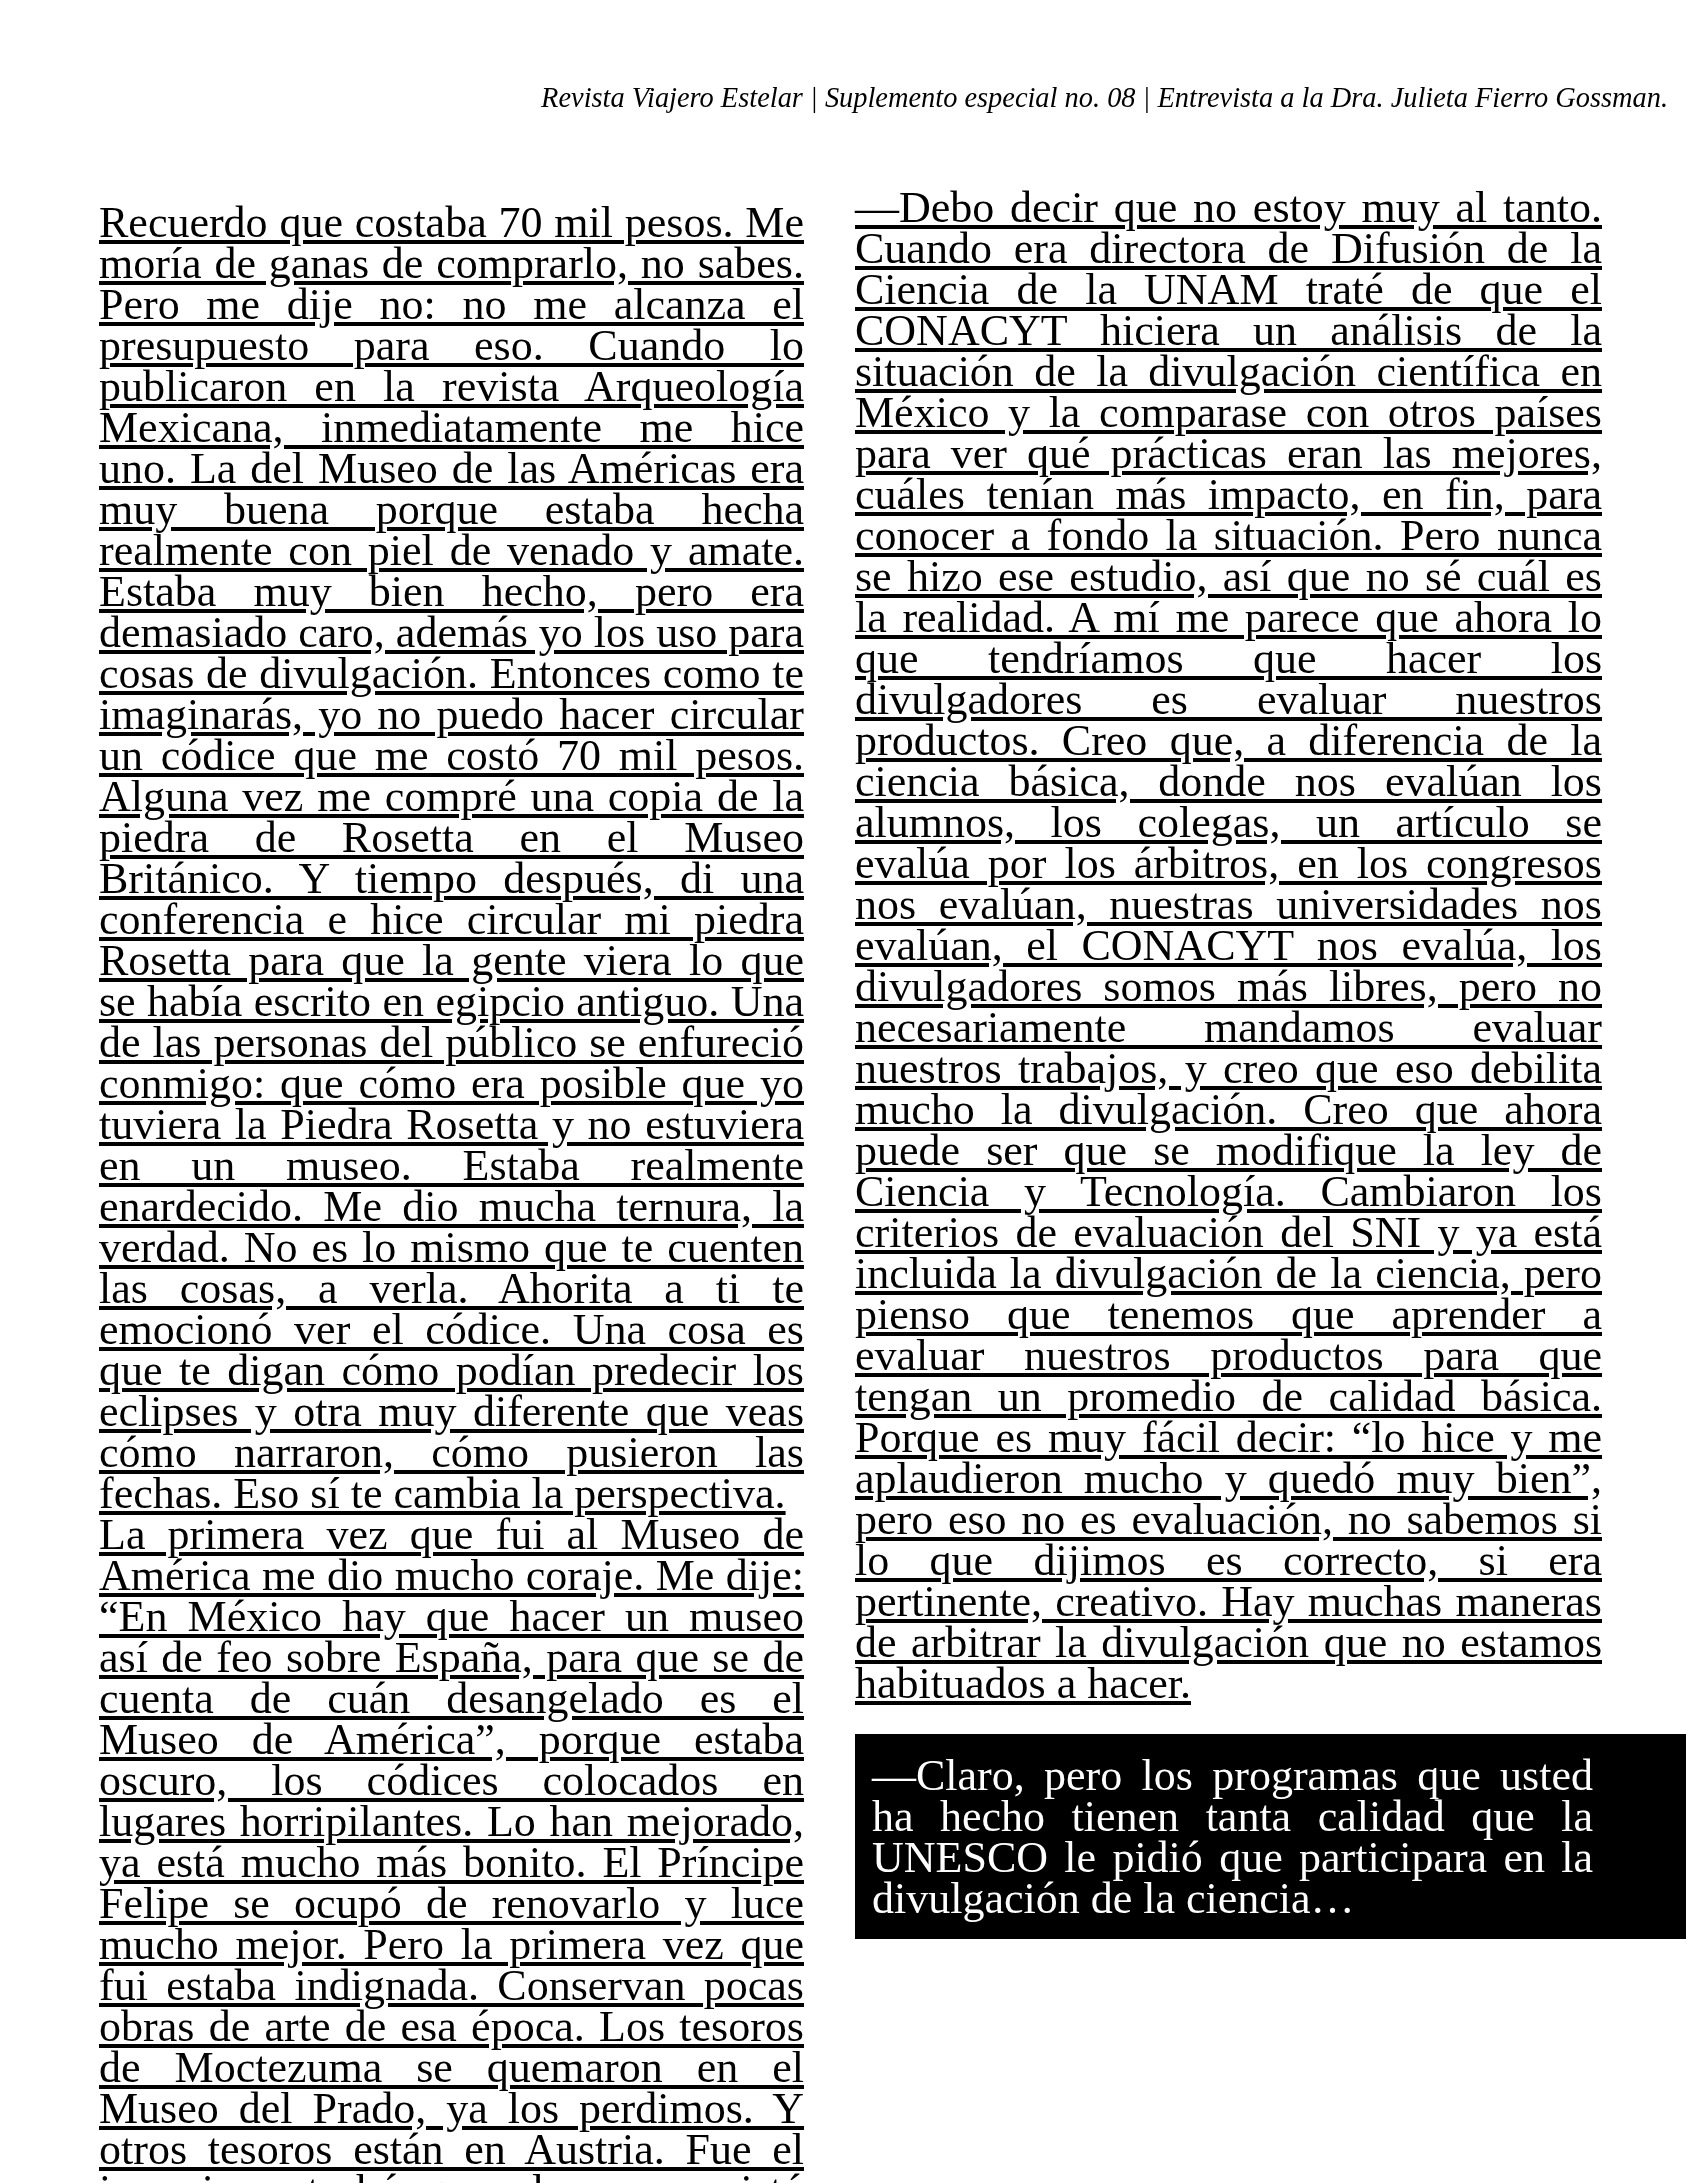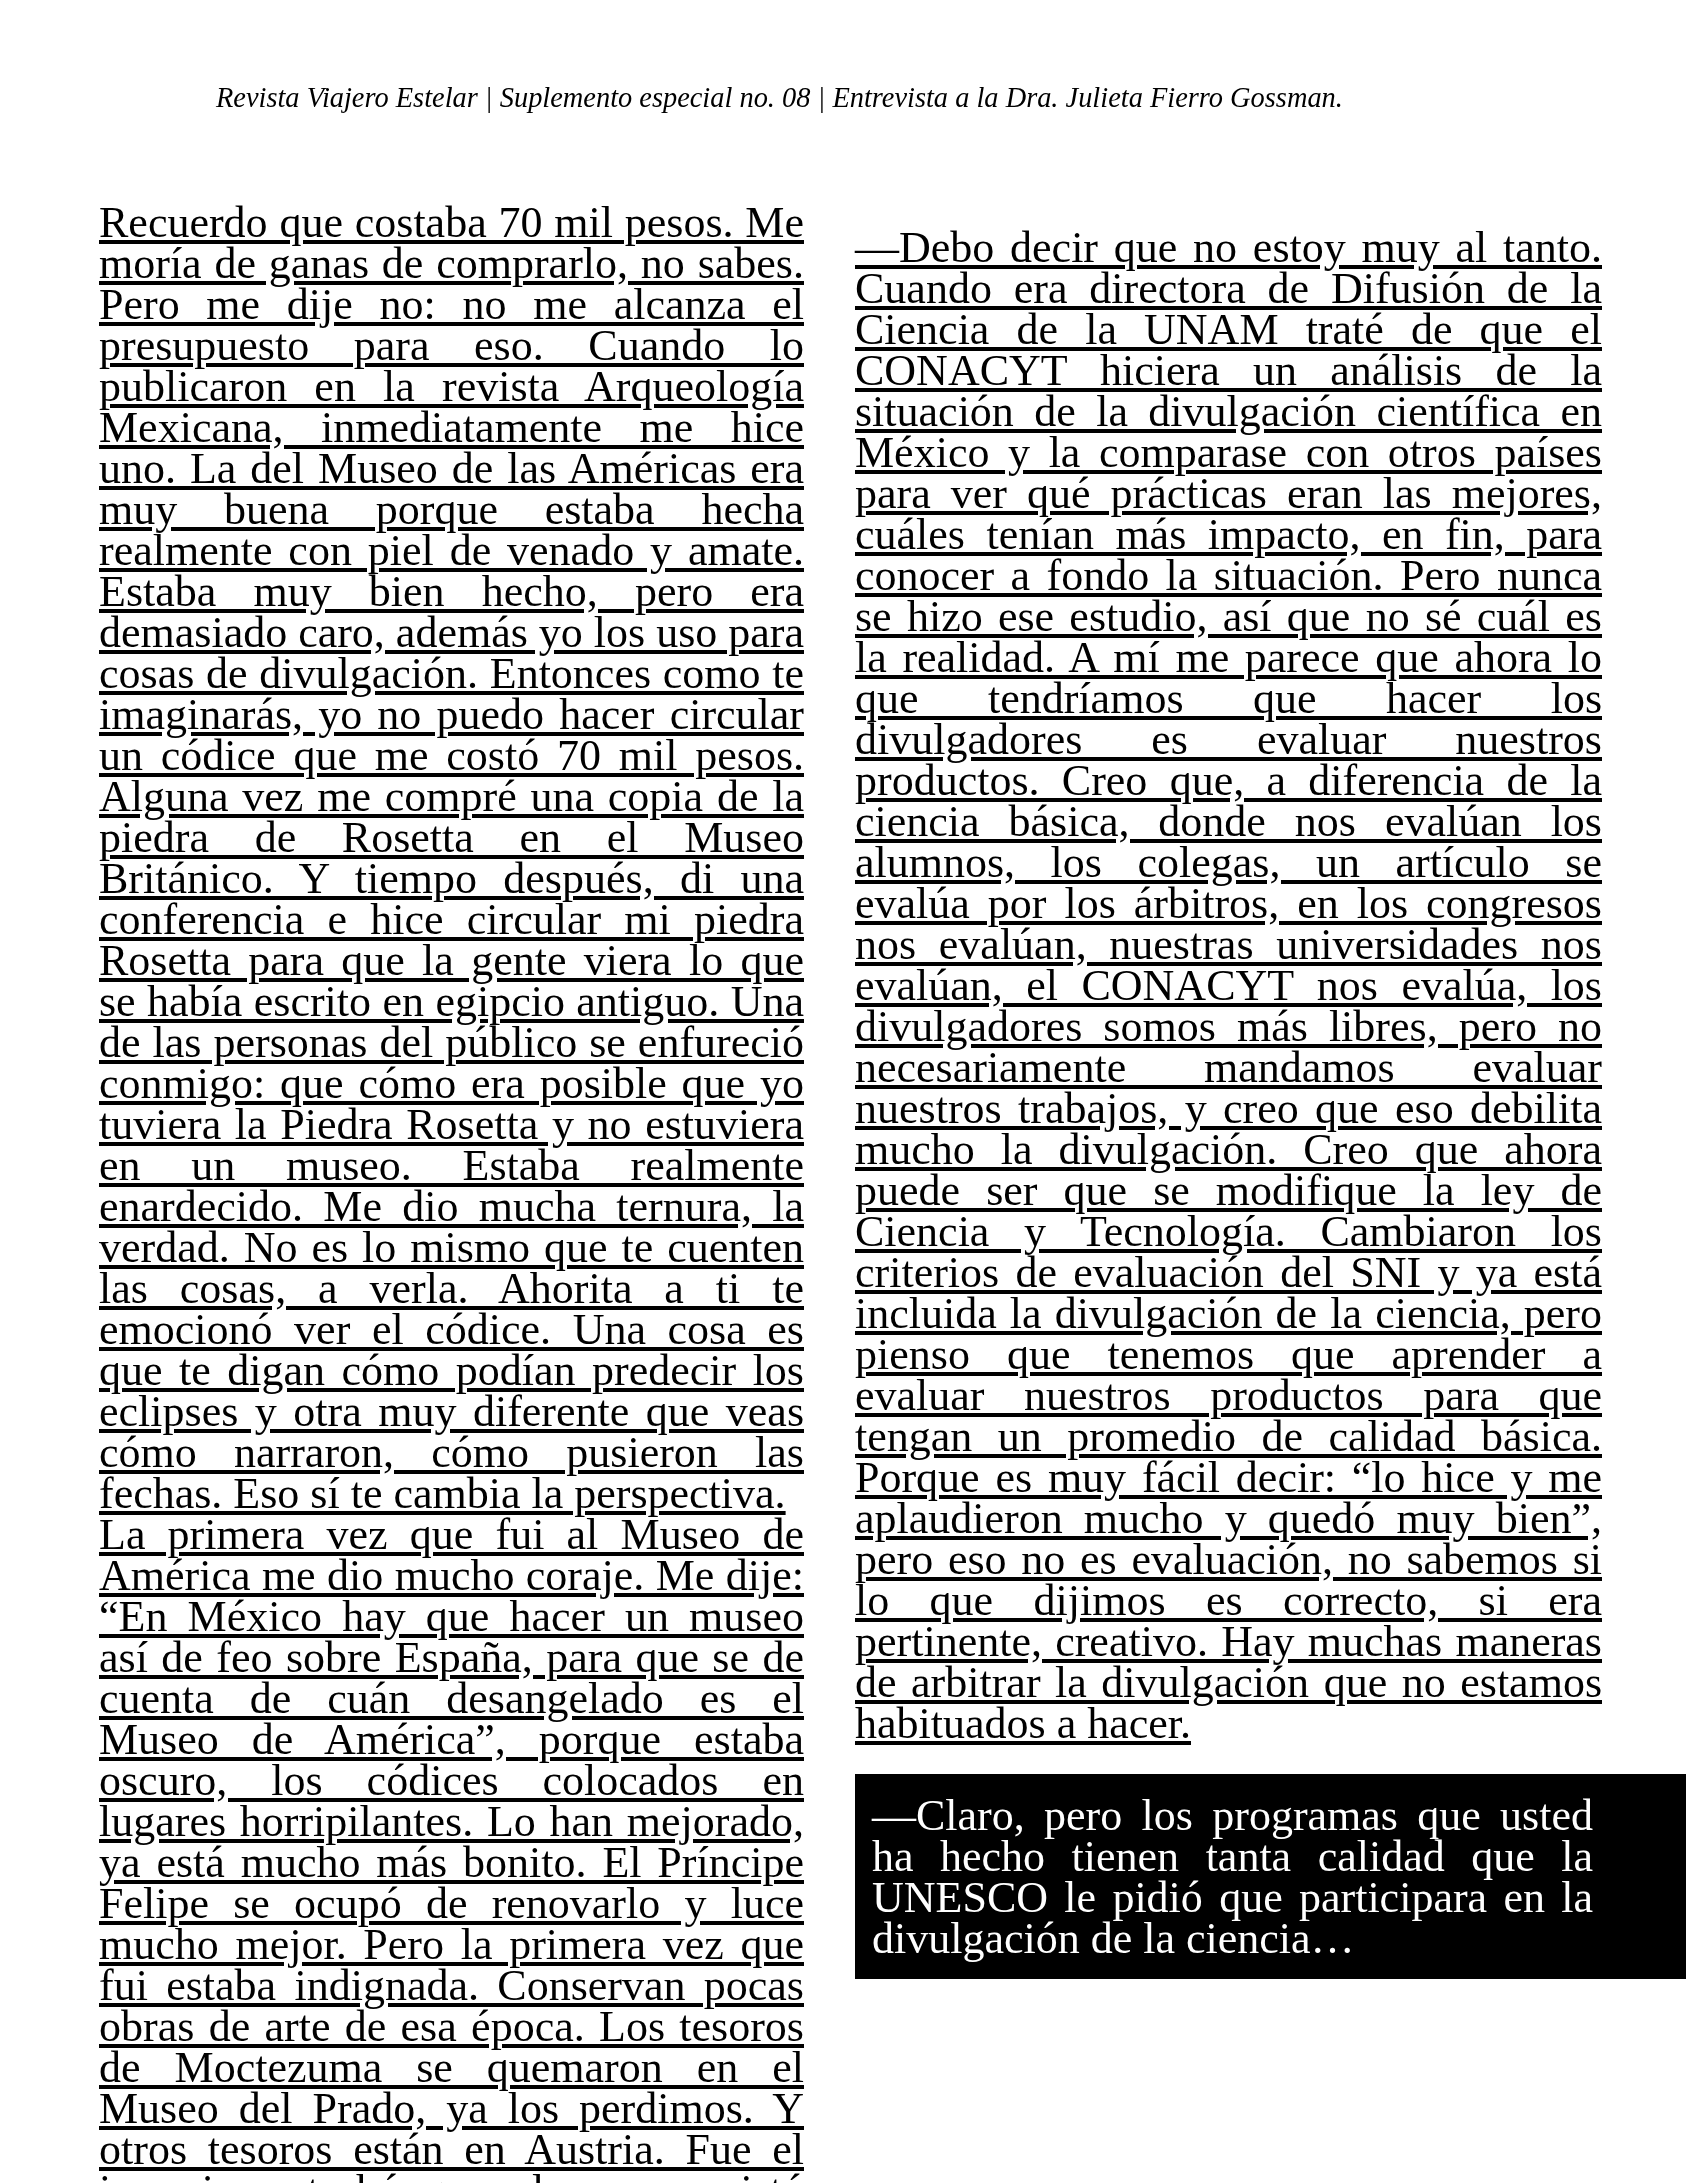--- a/index.html
+++ b/index.html
@@ -8,39 +8,39 @@
     width: 1687px;
     height: 2183px;
     background: var(--page-background, #ffffff);
     color: var(--body-text, #000000);
     font-family: "Liberation Serif", "DejaVu Serif", serif;
     overflow: hidden;
   }
   .header {
     position: absolute;
     top: 80px;
-    left: 216px;
+    left: 200px;
     width: 1468px;
-    text-align: left;
+    text-align: right;
     font-style: italic;
     font-size: 28.4px;
     line-height: 1.25;
     white-space: nowrap;
   }
   .col {
     position: absolute;
     font-size: 44px;
     line-height: 41px;
     text-align: justify;
     text-decoration: underline;
   }
   .col p { margin: 0; padding: 0; }
   .col-left  { left: 99px;  top: 202px; width: 705px; }
   .col-right { left: 855px; top: 187px; width: 832px; }
-  .col-right .answer { width: 747px; margin-top: 40px; }
+  .col-right .answer { width: 747px; }
   .qblock {
     background: var(--question-background, #000000);
     color: var(--question-text, #ffffff);
     padding: 20.5px 94px 20.5px 17px; 
   }
   .answer-1 { margin-top: 36px; }
   .qblock-2 { margin-top: 30px; }
   .answer-2 { margin-top: 36px; }
   .publication-title { font-style: italic; }
 </style>

